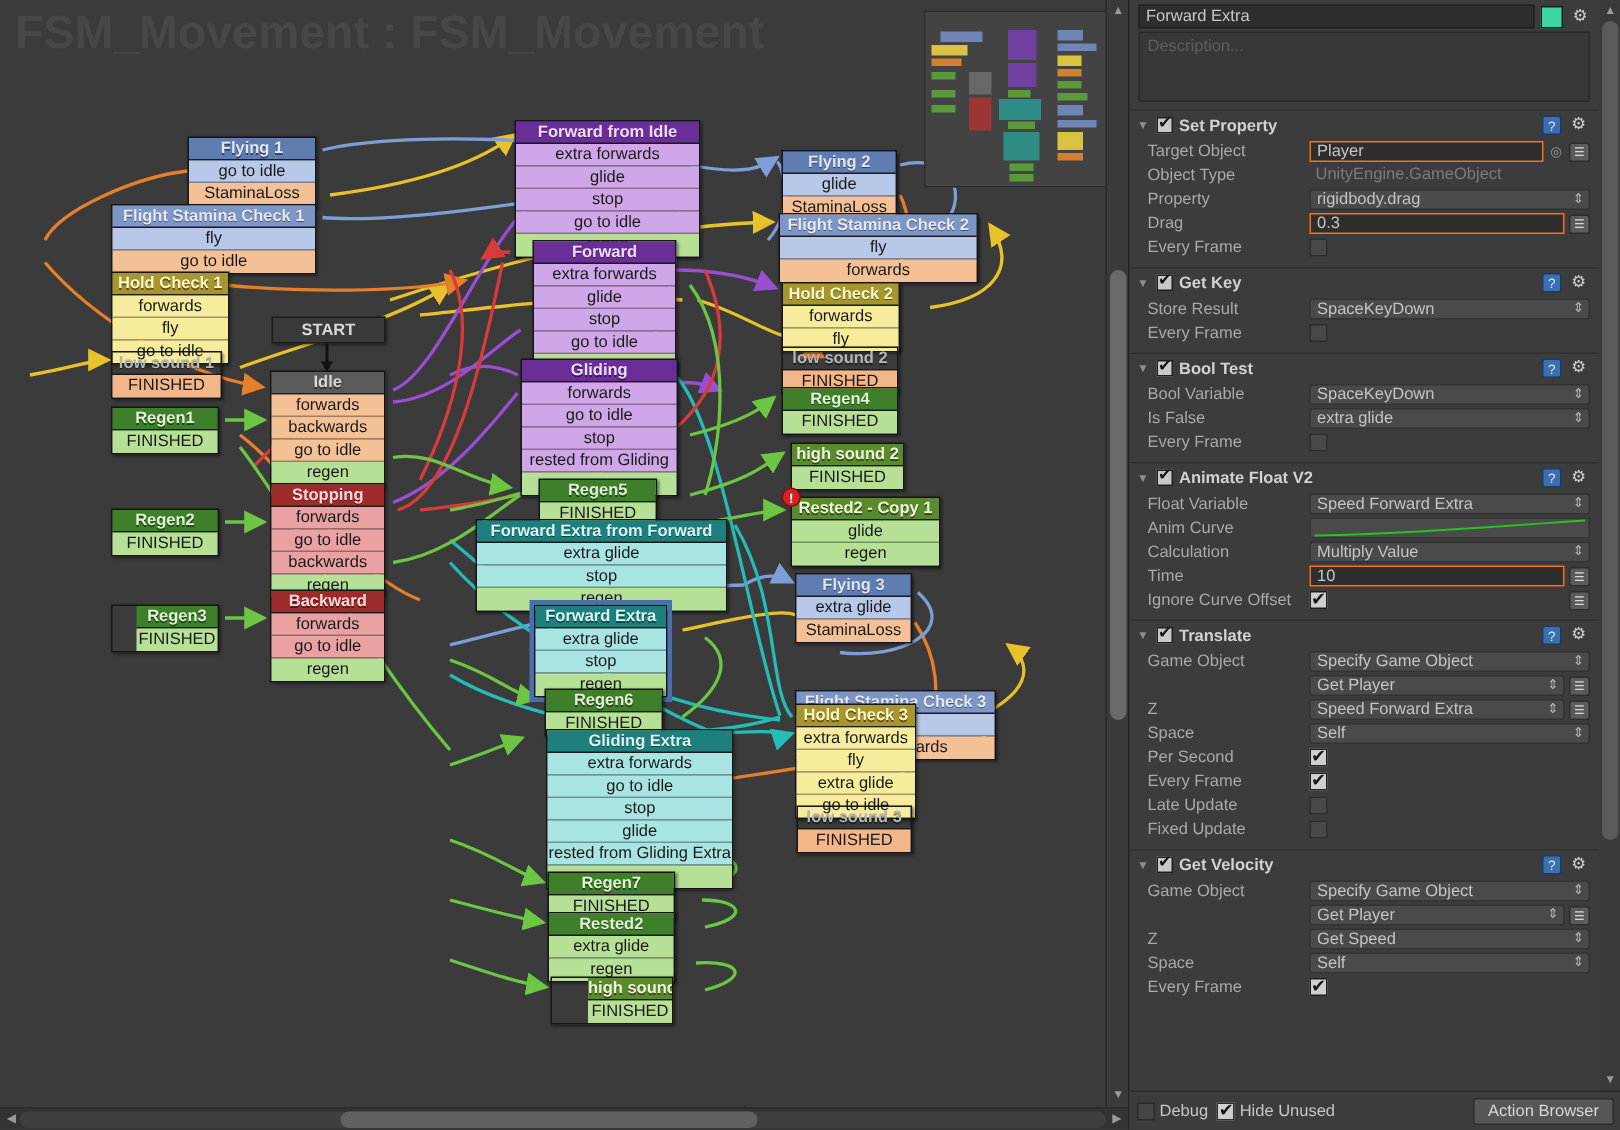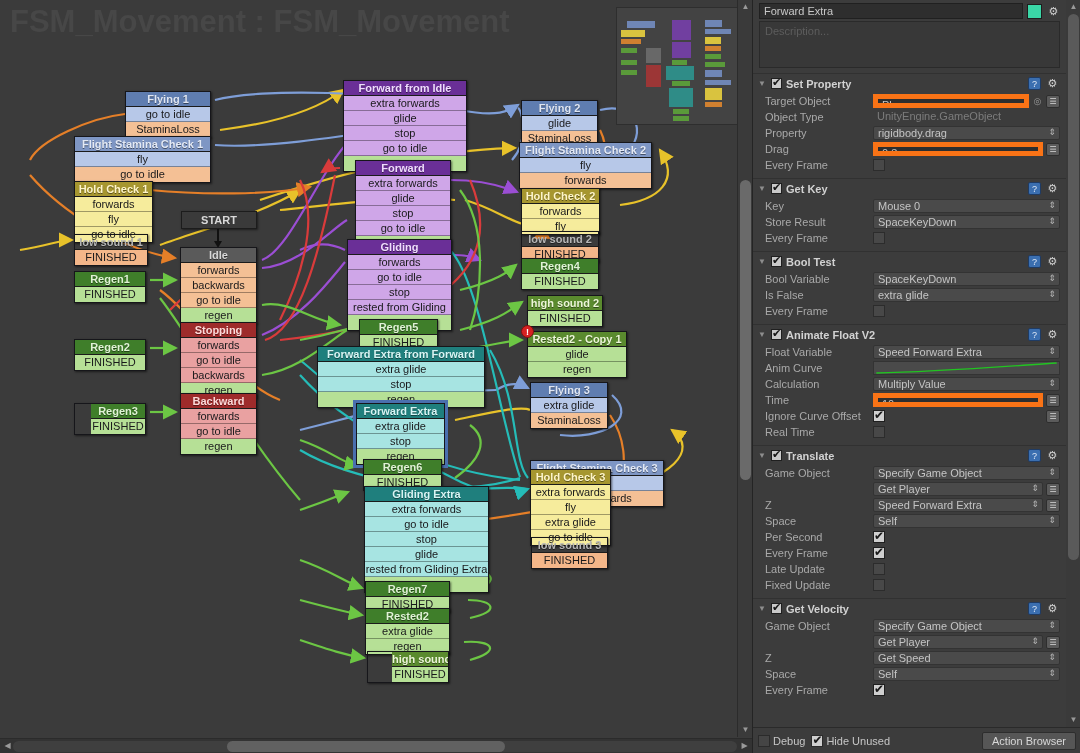--- a/index.html
+++ b/index.html
@@ -158,21 +158,21 @@
   .act-title{ font-weight:bold; color:#d2d2d2; font-size:11px; flex:1; }
   .help-icn{
     width:13px; height:13px; background:#3b6fb0; border:1px solid #1f3b63;
     color:#dfe9f6; font-size:9px; text-align:center; line-height:12px;
     border-radius:2px;
   }
 
   .row{ display:flex; align-items:center; height:16px; padding:0 6px 0 12px; }
   .row .lbl{ width:108px; color:#a9a9a9; font-size:11px; flex:0 0 108px; }
   .row .fld{
-    flex:1; height:14px; background:#2e2e2e; border:5px solid #f97316;
+    flex:1; height:14px; background:#2e2e2e; border:1px solid #f97316;
     color:#c4c4c4; font-size:11px; line-height:12px; padding:0 4px;
     position:relative; overflow:hidden; white-space:nowrap;
   }
   .row .fld.pop{ background:#4a4a4a; border:1px solid #333; border-radius:2px; }
   .row .fld.dim{ background:transparent; border:none; color:#7c7c7c; }
   .row .fld.pop::after{
     content:"⇕"; position:absolute; right:3px; top:-1px; color:#b9b9b9; font-size:9px;
   }
   .row .fld.curve{ background:#4a4a4a; border:1px solid #333; padding:0; }
   .mini-btn{
@@ -585,24 +585,20 @@
         </div>
         <div class="action">
           <div class="action-hdr">
             <span class="tri">▼</span>
             <span class="cb on"></span>
             <span class="act-title">Get Key</span>
             <span class="help-icn">?</span>
             <span class="gear">⚙</span>
           </div>
           <div class="row">
-            <span class="lbl">Key</span>
-            <span class="fld pop">Mouse 0</span>
-          </div>
-          <div class="row">
             <span class="lbl">Store Result</span>
             <span class="fld pop">SpaceKeyDown</span>
           </div>
           <div class="row">
             <span class="lbl">Every Frame</span>
             <span class="cb2 off"></span>
           </div>
         </div>
         <div class="action">
           <div class="action-hdr">
@@ -650,24 +646,20 @@
           <div class="row">
             <span class="lbl">Time</span>
             <span class="fld">10</span>
             <span class="mini-btn">☰</span>
           </div>
           <div class="row">
             <span class="lbl">Ignore Curve Offset</span>
             <span class="cb2 on"></span>
             <span style="flex:1"></span>
             <span class="mini-btn">☰</span>
-          </div>
-          <div class="row">
-            <span class="lbl">Real Time</span>
-            <span class="cb2 off"></span>
           </div>
         </div>
         <div class="action">
           <div class="action-hdr">
             <span class="tri">▼</span>
             <span class="cb on"></span>
             <span class="act-title">Translate</span>
             <span class="help-icn">?</span>
             <span class="gear">⚙</span>
           </div>

